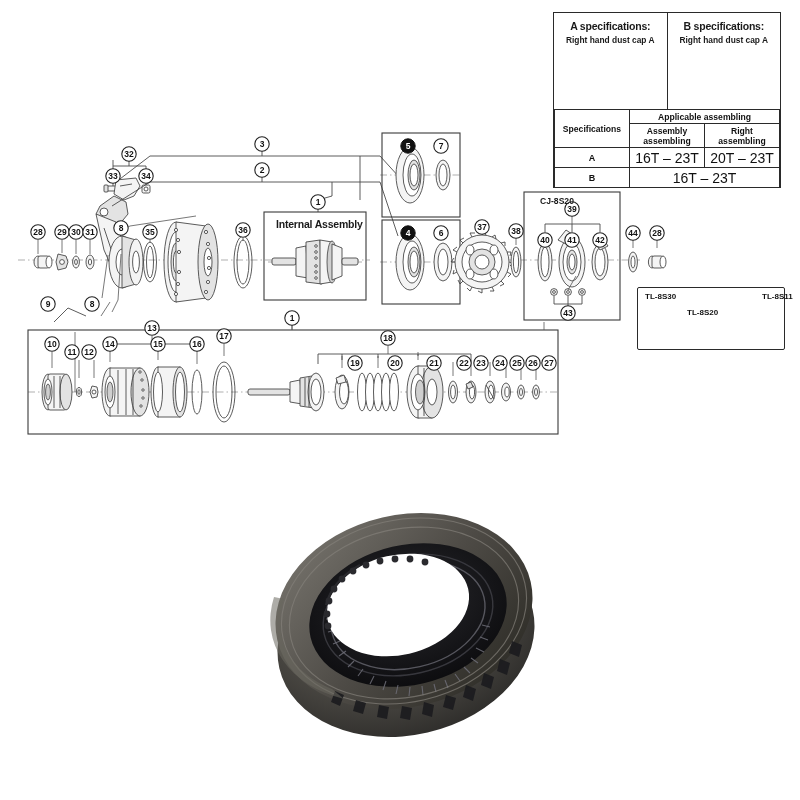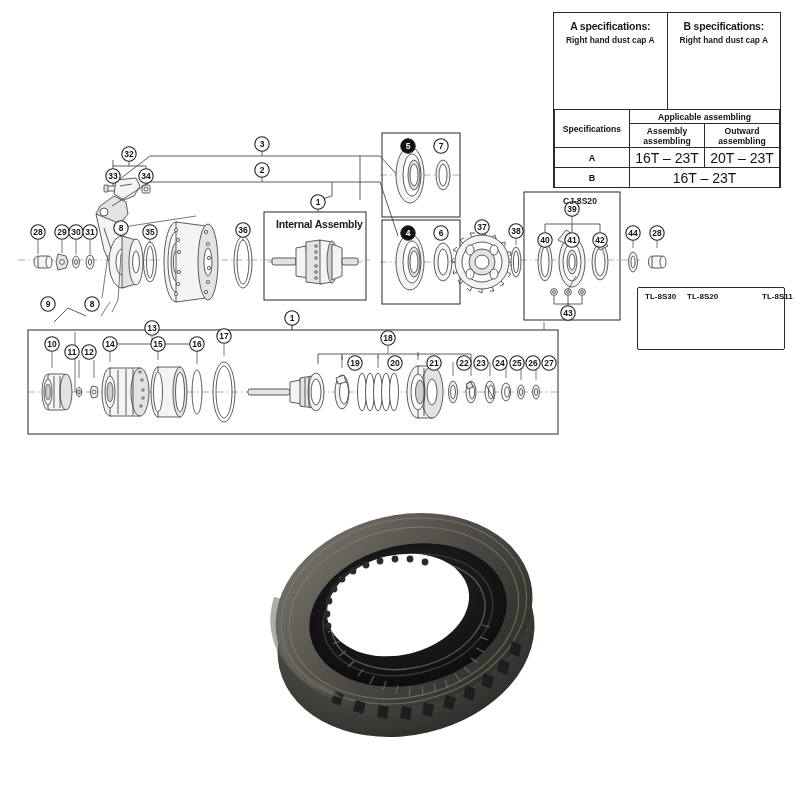--- a/index.html
+++ b/index.html
@@ -32,21 +32,21 @@
   .spec-sub{font-size:8.4px;margin-top:3px;color:#1a1a1a;font-weight:bold;}
   .spec-fig{position:absolute;left:0;right:0;top:30px;height:62px;}
   table.spec{border-collapse:collapse;width:100%;table-layout:fixed;}
   table.spec td,table.spec th{border:1px solid #2a2a2a;font-size:14px;
        text-align:center;padding:1.5px 1px;color:#111;font-weight:400;}
   table.spec th{font-weight:700;font-size:8.6px;}
   table.spec td.bold{font-weight:700;font-size:9px;}
   .tools-wrap{position:absolute;left:637px;top:287px;width:148px;height:63px;
        border:1.2px solid #2a2a2a;background:#fff;box-sizing:border-box;border-radius:2px;}
   .tool-lbl{position:absolute;font-size:8px;font-weight:700;color:#111;text-align:right;}
-  .cj-lbl{position:absolute;left:540px;top:196px;font-size:8.6px;font-weight:700;margin-left:23px;}
+  .cj-lbl{position:absolute;left:540px;top:196px;font-size:8.6px;font-weight:700;}
   .ia-lbl{position:absolute;left:276px;top:218px;font-size:10.5px;font-weight:700;letter-spacing:-.2px;text-align:center;}
   .photo{position:absolute;left:262px;top:462px;width:284px;height:306px;}
 </style>
 </head>
 <body>
 
 <div id="stage">
 
 <svg viewBox="0 0 800 800">
   <defs>
@@ -649,21 +649,21 @@
           <tr>
       <th rowspan="2">Specifications</th>
       <th colspan="2">Applicable assembling</th>
     </tr>
     <tr>
       <th>
         <span>Assembly</span><br>
         <span>assembling</span>
       </th>
       <th>
-        <span>Outward</span><br>
+        <span>Right</span><br>
         <span>assembling</span>
       </th>
     </tr>
     <tr>
       <td class="bold">A</td>
       <td>16T – 23T</td>
       <td>20T – 23T</td>
     </tr>
     <tr>
       <td class="bold">B</td>
@@ -672,21 +672,21 @@
   </tbody>
       </table>
 </div>
 
 <div class="cj-lbl">CJ-8S20</div>
 
 <div class="ia-lbl">Internal Assembly</div>
 
 <div class="tools-wrap"></div>
 <div class="tool-lbl" style="left:645px;top:292px;">TL-8S30</div>
-<div class="tool-lbl" style="left:687px;top:292px;">TL-8S20</div>
+<div class="tool-lbl" style="left:687px;top:308px;">TL-8S20</div>
 <div class="tool-lbl" style="left:762px;top:292px;">TL-8S11</div>
 
 <svg class="photo" viewBox="0 0 284 306">
   <g transform="translate(142,155)">
 
     <path d="M -128 -36 A 128 92 -14 1 0 128 26 A 128 92 -14 1 1 -128 -36 Z" fill="url(#rimTop)"></path>
     <ellipse cx="2" cy="22" rx="130" ry="96" transform="rotate(-13 2 22)" fill="url(#ringOuter)"></ellipse>
     <ellipse cx="0" cy="-6" rx="130" ry="96" transform="rotate(-13 0 -6)" fill="url(#rimTop)"></ellipse>
 
     <ellipse cx="4" cy="-2" rx="100" ry="70" transform="rotate(-13 4 -2)" fill="url(#ringDark)"></ellipse>

